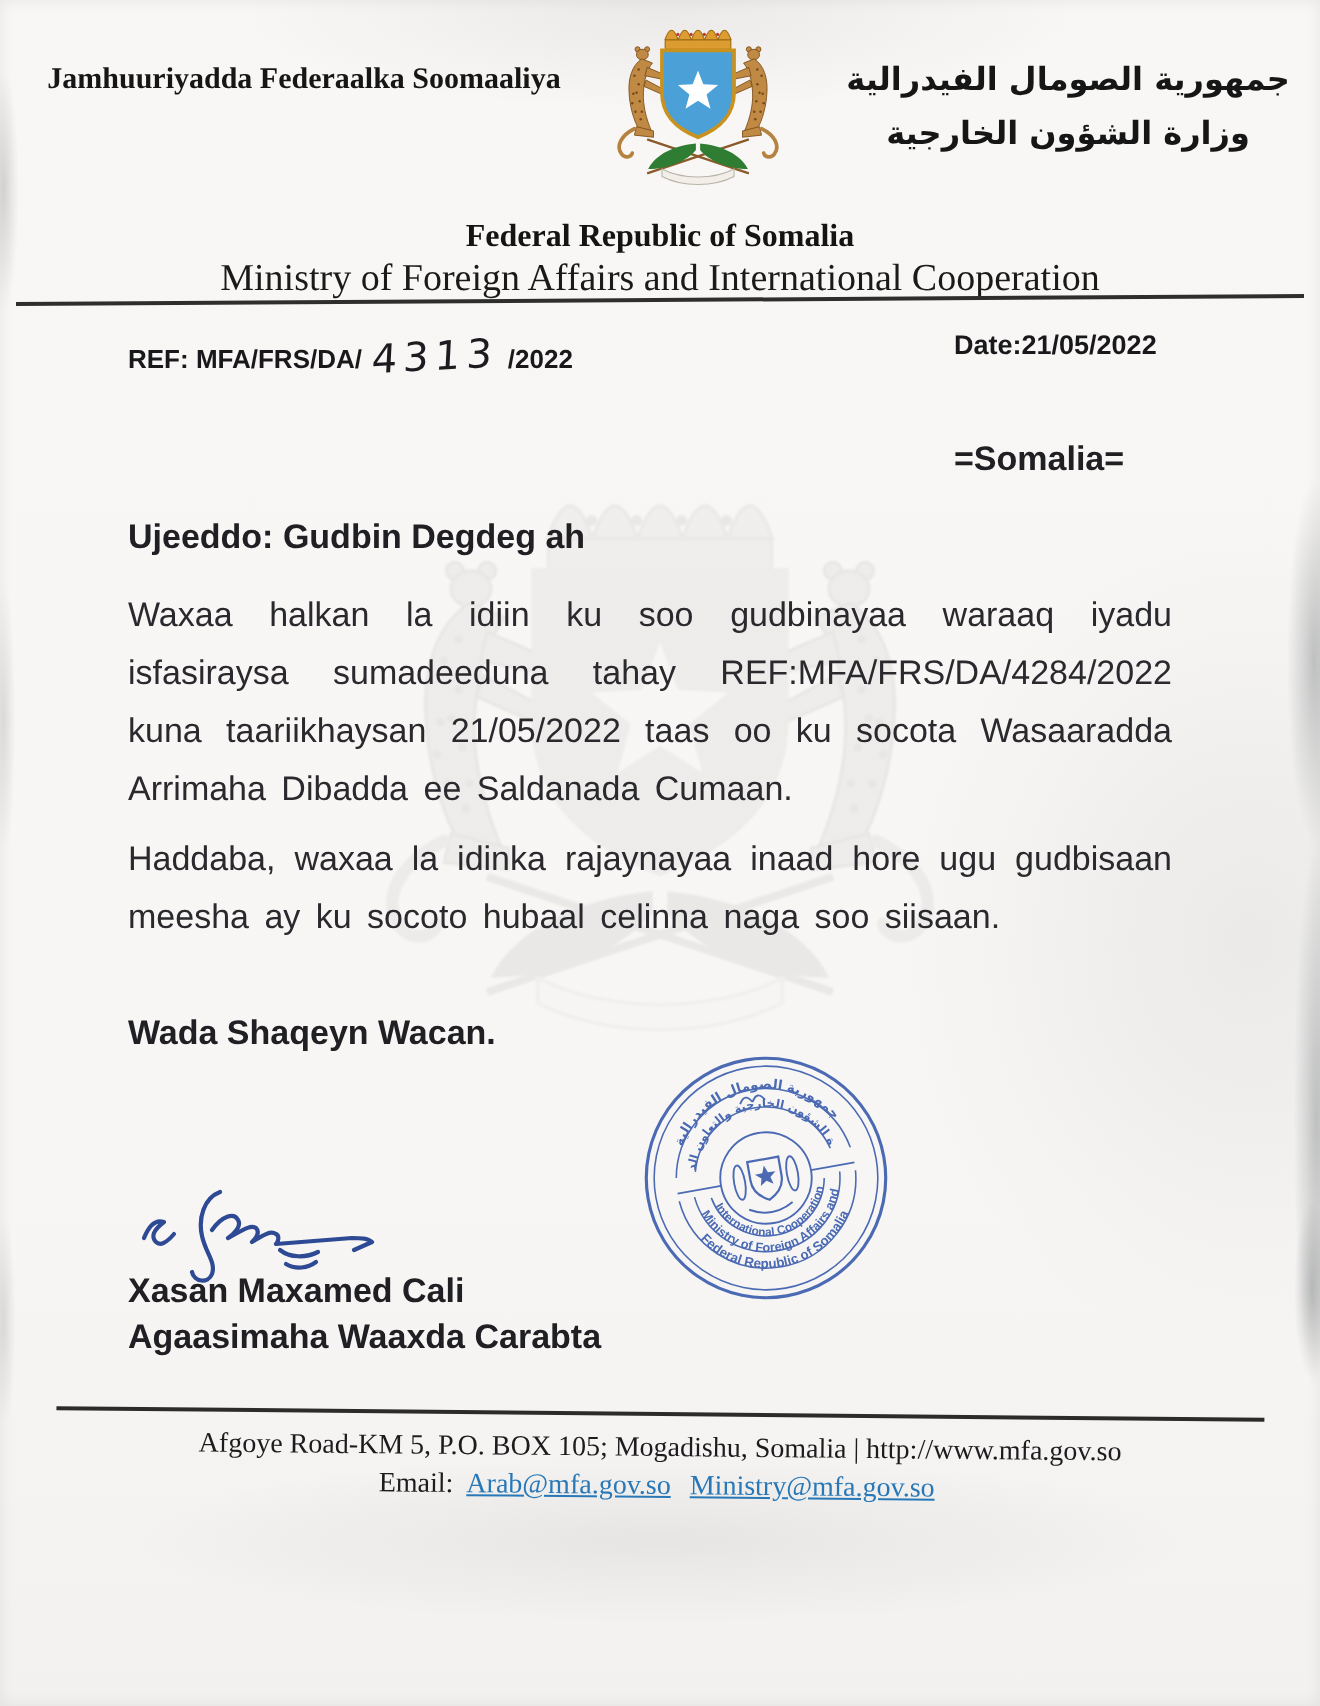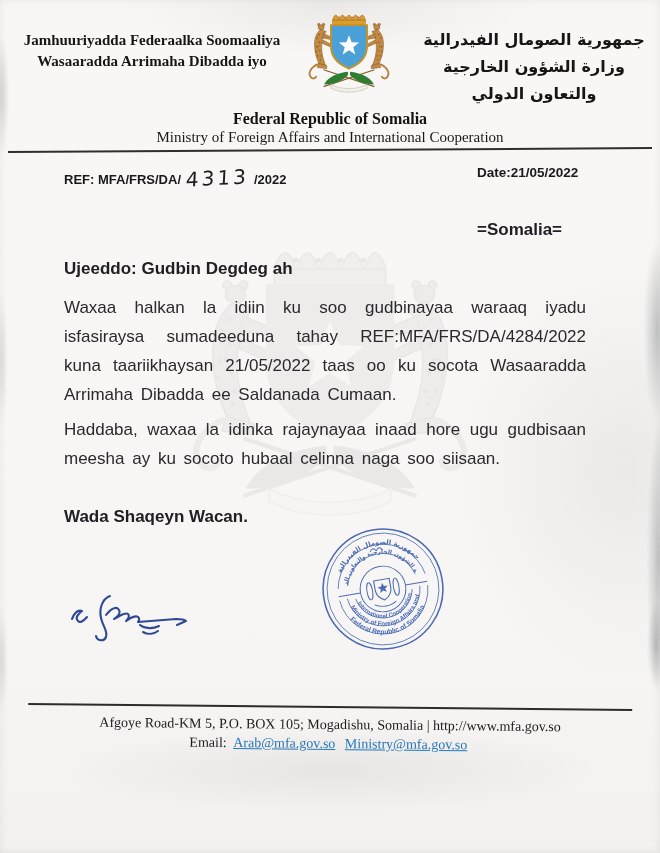--- a/index.html
+++ b/index.html
@@ -38,21 +38,21 @@
     direction:rtl;text-align:center;
     font-family:"DejaVu Sans", sans-serif;
     font-weight:700;font-size:16px;line-height:27px;color:#161616;
   }
   .eng-title{
     left:0;top:110px;width:100%;text-align:center;
     font-family:"Liberation Serif", serif;font-weight:700;font-size:16px;color:#141414;
   }
   .eng-subtitle{
     left:0;top:129px;width:100%;text-align:center;
-    font-family:"Liberation Serif", serif;font-size:15px;color:#1a1a1a;
+    font-family:"Liberation Serif", serif;font-size:19px;color:#1a1a1a;
   }
   .rule-top{
     left:8px;top:149px;width:644px;height:2px;background:#2e2e2e;
     transform:rotate(-0.35deg);
   }
 
   
   .ref-row{left:64px;top:159px;width:540px;height:30px;font-weight:700;font-size:13px;color:#19191c;}
   .ref-left{position:absolute;left:0;top:6px;white-space:nowrap;}
   .handwritten{
@@ -158,33 +158,31 @@
   </svg>
 
   <div class="abs watermark">
     <svg viewBox="0 0 200 190" width="360" height="342">
       <use href="#coa" xlink:href="#coa"></use>
     </svg>
   </div>
 
   <div class="abs somali-block">
     <div>Jamhuuriyadda Federaalka Soomaaliya</div>
-    <div>Wasaaradda Arrimaha Dibadda iyo</div>
   </div>
 
   <div class="abs emblem">
     <svg viewBox="0 0 200 190" width="106" height="101">
       <use href="#coa" xlink:href="#coa"></use>
     </svg>
   </div>
 
   <div class="abs arabic-block">
     <div>جمهورية الصومال الفيدرالية</div>
     <div>وزارة الشؤون الخارجية</div>
-    <div>والتعاون الدولي</div>
   </div>
 
   <div class="abs eng-title">Federal Republic of Somalia</div>
   <div class="abs eng-subtitle">Ministry of Foreign Affairs and International Cooperation</div>
   <div class="abs rule-top"></div>
 
   <div class="abs ref-row">
     <div class="ref-left">
       <span>REF: MFA/FRS/DA/</span><span class="handwritten">4313</span><span>/2022</span>
     </div>
@@ -244,20 +242,22 @@
 
   <div class="abs signature">
     <svg viewBox="0 0 152 54" width="152" height="54" fill="none" stroke="#24418f" stroke-width="2.1" stroke-linecap="round" stroke-linejoin="round" opacity="0.95">
       <path d="M6,30 q4,-10 10,-8 q-8,6 -4,10 q3,3 9,-4"></path>
       <path d="M44,7 c-8,3 -11,13 -9,22 c2,9 7,13 5,19 c-2,5 -9,4 -10,-1"></path>
       <path d="M40,26 c5,-7 11,-9 13,-5 c2,3 -2,7 -5,9 c6,-3 11,-7 14,-5 c2,2 0,5 -2,7 c5,-3 9,-6 12,-4 c2,1 1,4 0,5 l38,-3 c4,0 8,0 10,2 l-9,4"></path>
       <path d="M74,36 c5,4 13,4 19,1 m-16,6 c5,3 11,2 15,-1"></path>
     </svg>
   </div>
 
+  <div class="abs sig-name">Xasan Maxamed Cali</div>
+  <div class="abs sig-title">Agaasimaha Waaxda Carabta</div>
 
   <div class="abs footer">
     <div class="rule-bottom"></div>
     <div class="f1">Afgoye Road-KM 5, P.O. BOX 105; Mogadishu, Somalia | http://www.mfa.gov.so</div>
     <div class="f2">
       <span>Email:</span>
       <span class="email-link">Arab@mfa.gov.so</span>
       <span class="email-link">Ministry@mfa.gov.so</span>
     </div>
   </div>

